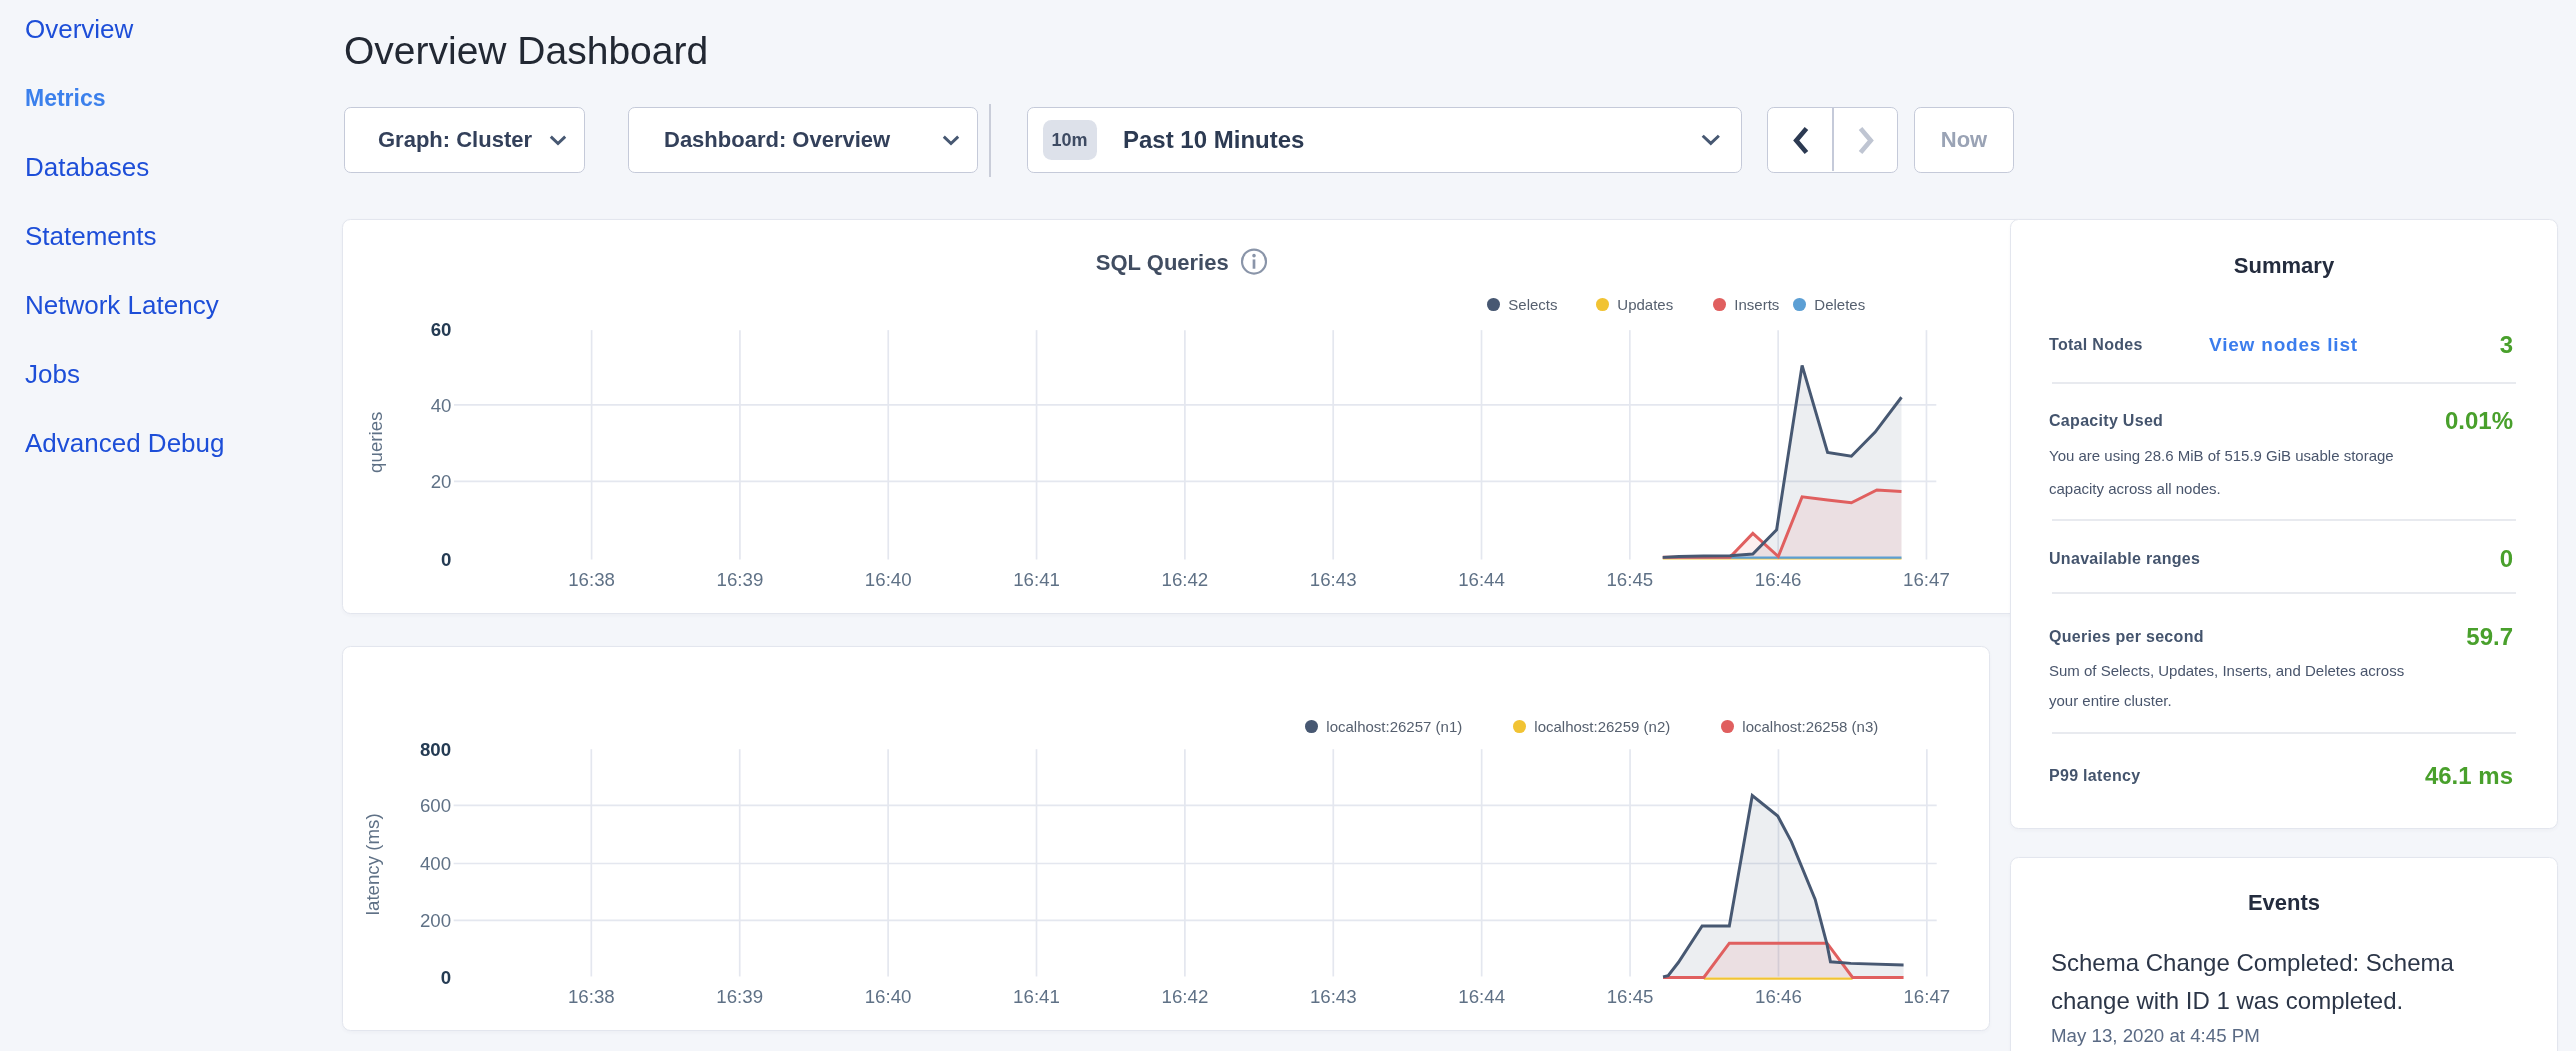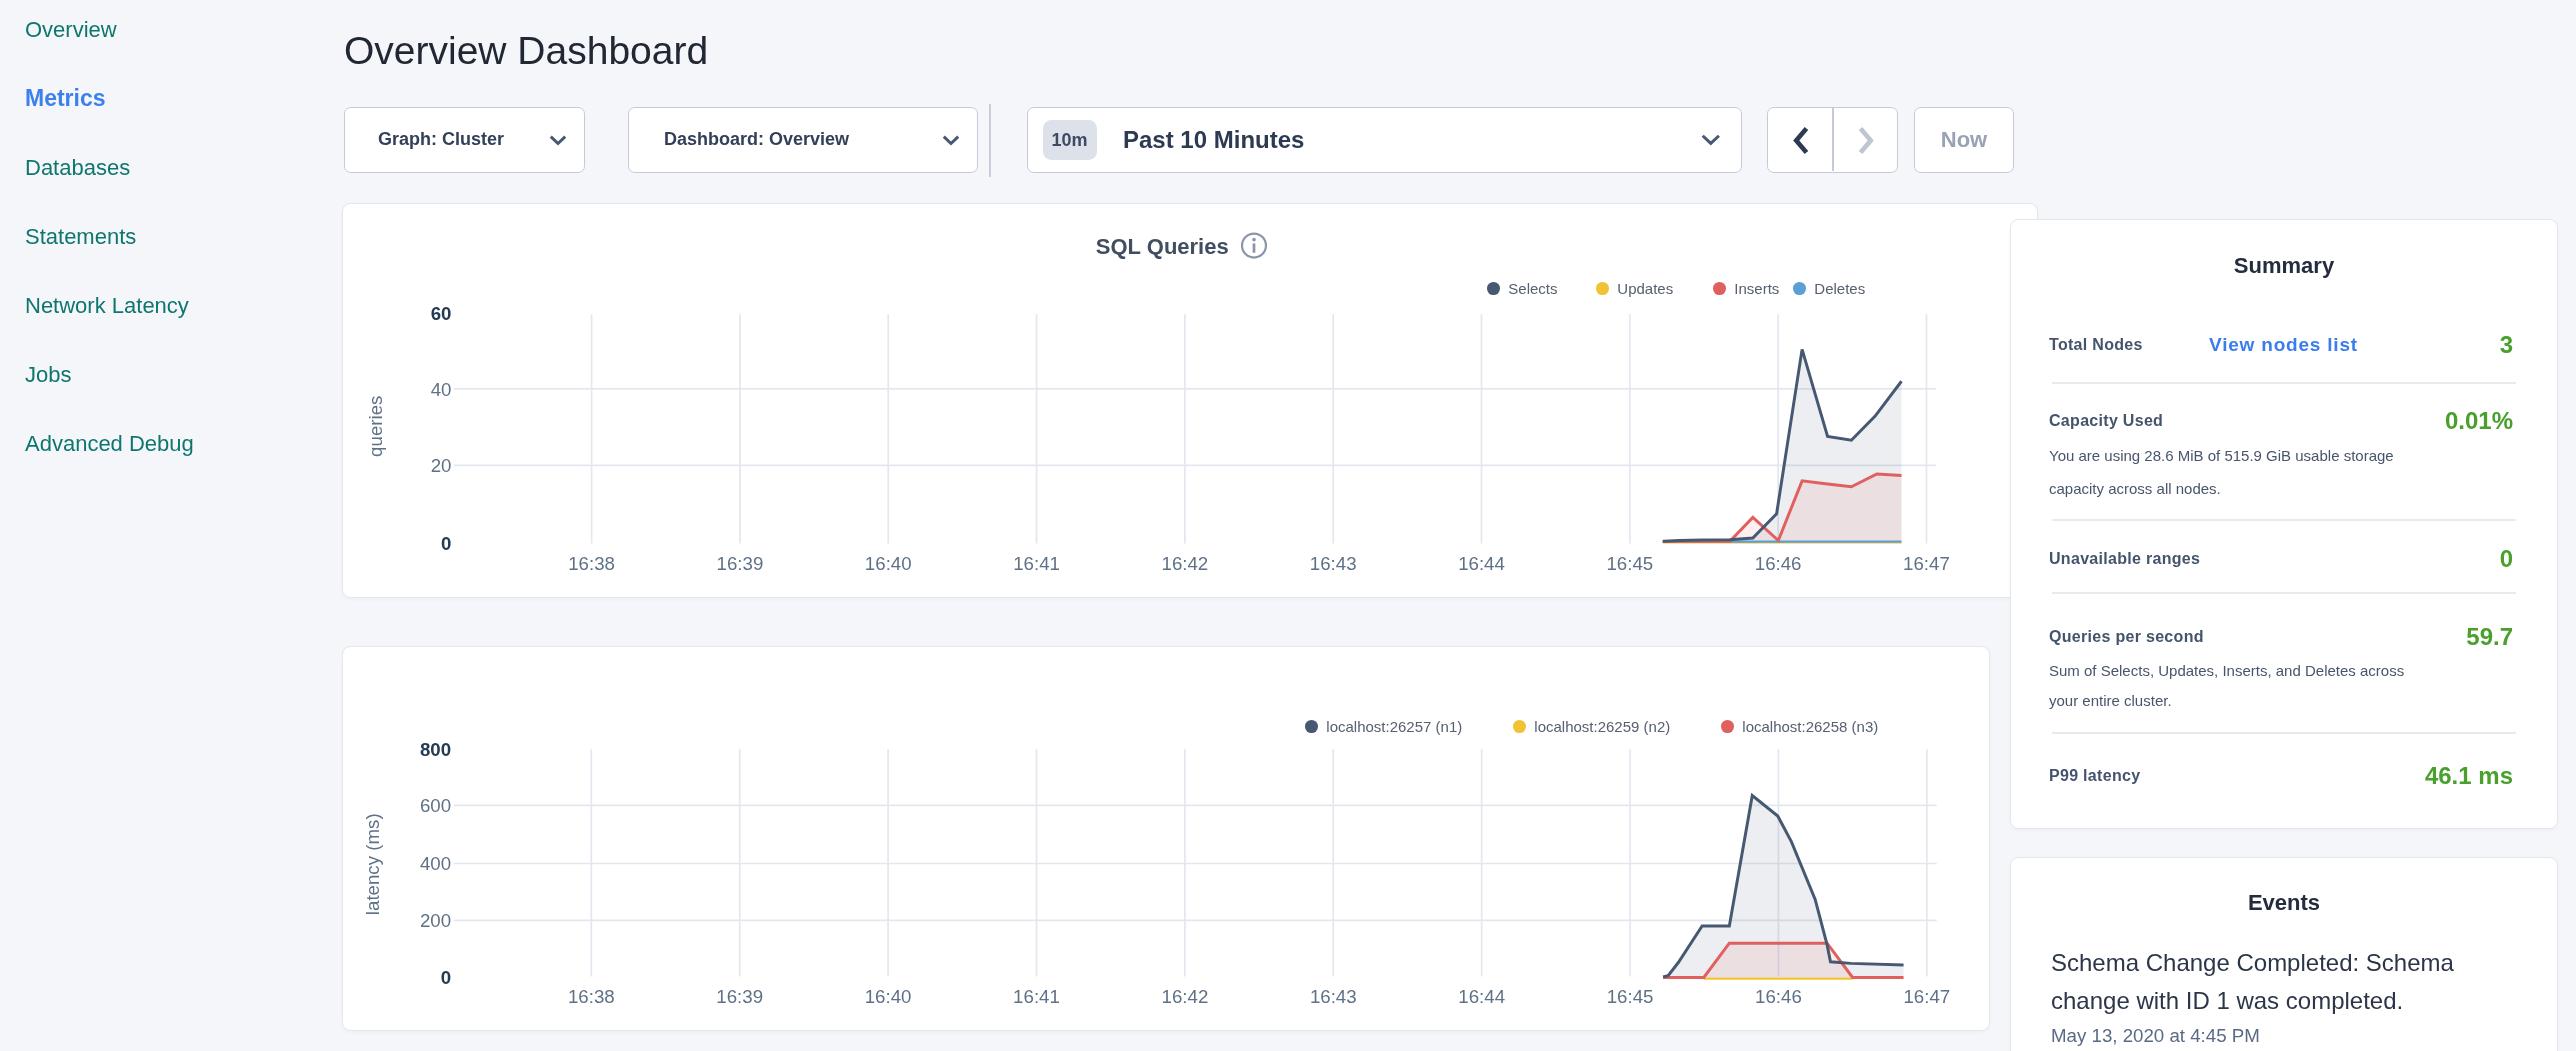--- a/index.html
+++ b/index.html
@@ -1,23 +1,23 @@
 <!DOCTYPE html>
 <html style="font-size:13.6px"><head>
 <meta charset="utf-8">
 <style>
 * { margin:0; padding:0; box-sizing:border-box; }
 html,body { width:2576px; height:1051px; overflow:hidden; }
 body { background:#f4f6fa; font-family:"Liberation Sans", sans-serif; position:relative; }
 .abs { position:absolute; }
 .vc { transform:translateY(-50%); line-height:1.2; white-space:nowrap; }
-.nav { left:25px; font-size:22px; color:#0f766e; }
+.nav { left:25px; font-size:26px; color:#1d4ed8; }
 .panel { position:absolute; background:#fff; border:1.7px solid #e3e6ee; border-radius:8.5px; box-shadow:0 1.7px 3.4px rgba(60,70,90,0.03); }
 .ctl { position:absolute; background:#fff; border:1.7px solid #c5cad9; border-radius:6.8px; top:107px; height:66px; }
-.ctl-txt { font-weight:bold; color:#33405a; font-size:18px; }
+.ctl-txt { font-weight:bold; color:#33405a; font-size:22px; }
 .chev { stroke:#475872; stroke-width:3.5; fill:none; }
 .legdot { display:inline-block; width:12.8px; height:12.8px; border-radius:50%; margin-right:8.5px; vertical-align:-0.9px; }
 .leg { font-size:15px; color:#56606f; }
 .sumrow-label { font-weight:bold; color:#44546d; font-size:16px; letter-spacing:0.3px; }
 .green { font-weight:bold; color:#49a02c; font-size:24px; }
 .divider { position:absolute; left:41px; right:41px; height:1.7px; background:#e8eaef; }
 .desc { font-size:15px; color:#49556c; }
 </style>
 </head>
 <body>
@@ -58,21 +58,21 @@
       <path d="M17 3 L5 17 L17 31" stroke="#2c3a52" stroke-width="5.5" fill="none"></path>
     </svg>
   <svg class="abs" style="left:90px; top:18px;" width="17" height="29" viewBox="0 0 20 34">
       <path d="M3 3 L15 17 L3 31" stroke="#bfc5d2" stroke-width="5.5" fill="none"></path>
     </svg>
 </div>
 <div class="ctl" style="left:1914px; width:100px;">
   <span class="abs" style="left:50%; transform:translate(-50%,-50%); top:32px; font-size:22px; font-weight:bold; color:#9aa3b5;">Now</span>
 </div>
 
-<div class="panel" style="left:342px; top:203px; width:1696px; height:395px;">
+<div class="panel" style="left:342px; top:219px; width:1696px; height:395px;">
   <div class="abs" style="left:0; right:0; top:42px; transform:translate(-8.5px,-50%); text-align:center;">
     <span style="font-size:22px; font-weight:bold; color:#414d61;">SQL Queries</span>
     <svg style="vertical-align:-5.1px; margin-left:7.7px;" width="27" height="27" viewBox="0 0 32 32">
         <circle cx="16" cy="16" r="14.2" stroke="#8a95a9" stroke-width="2.6" fill="none"></circle>
         <rect x="14.4" y="13.5" width="3.2" height="11" fill="#8a95a9"></rect>
         <circle cx="16" cy="9" r="2.1" fill="#8a95a9"></circle>
       </svg>
   </div>
   <div class="abs vc leg" style="top:85px; left:1144px;"><span class="legdot" style="background:#475872;"></span>Selects</div>
   <div class="abs vc leg" style="top:85px; left:1253px;"><span class="legdot" style="background:#f1c333;"></span>Updates</div>

